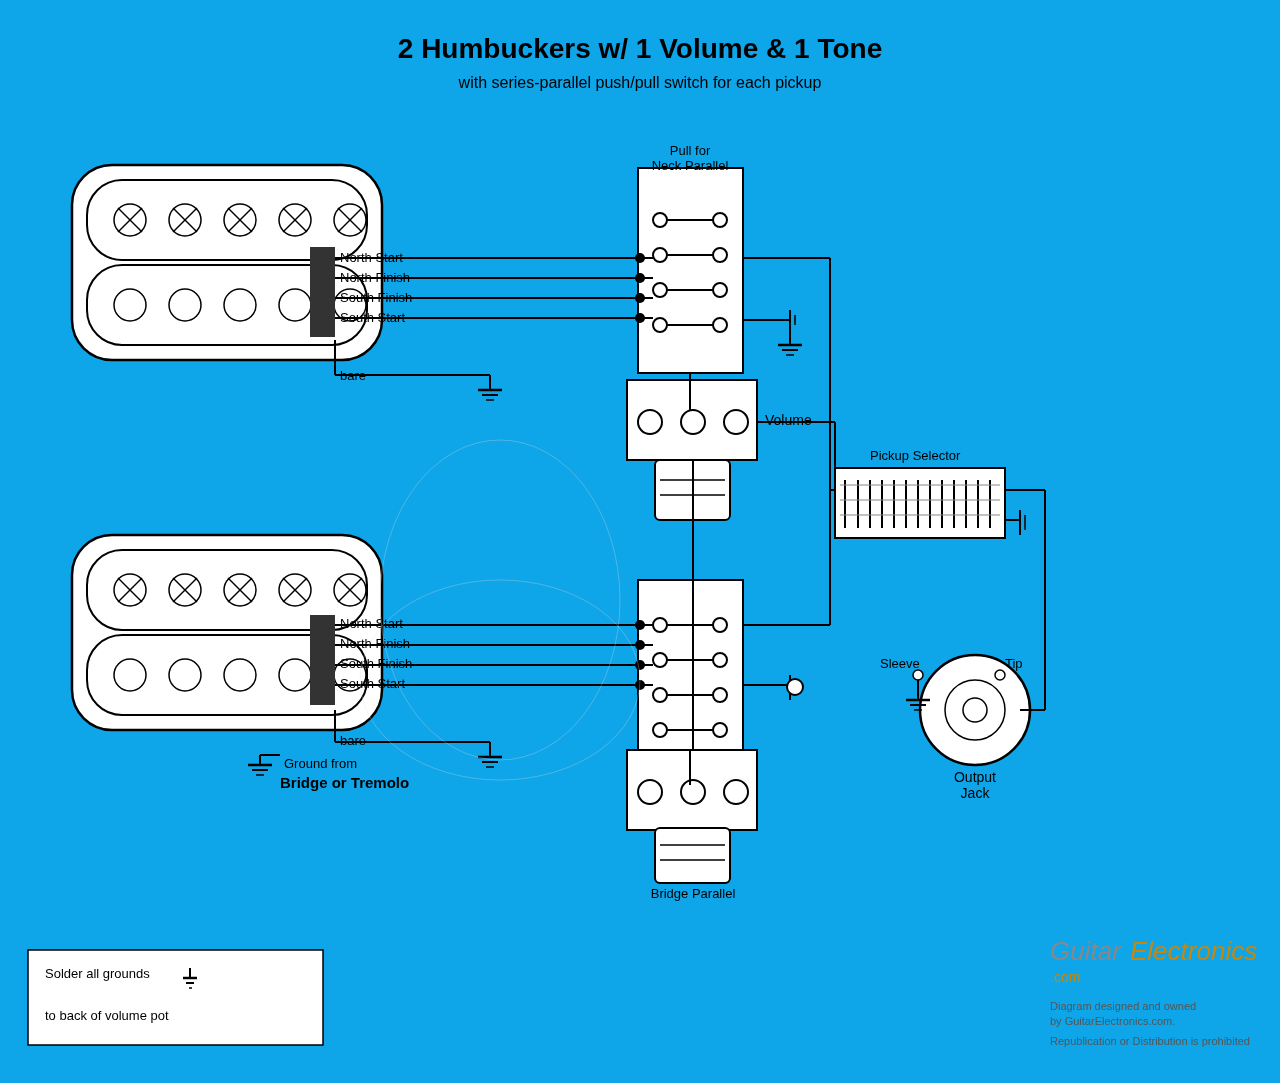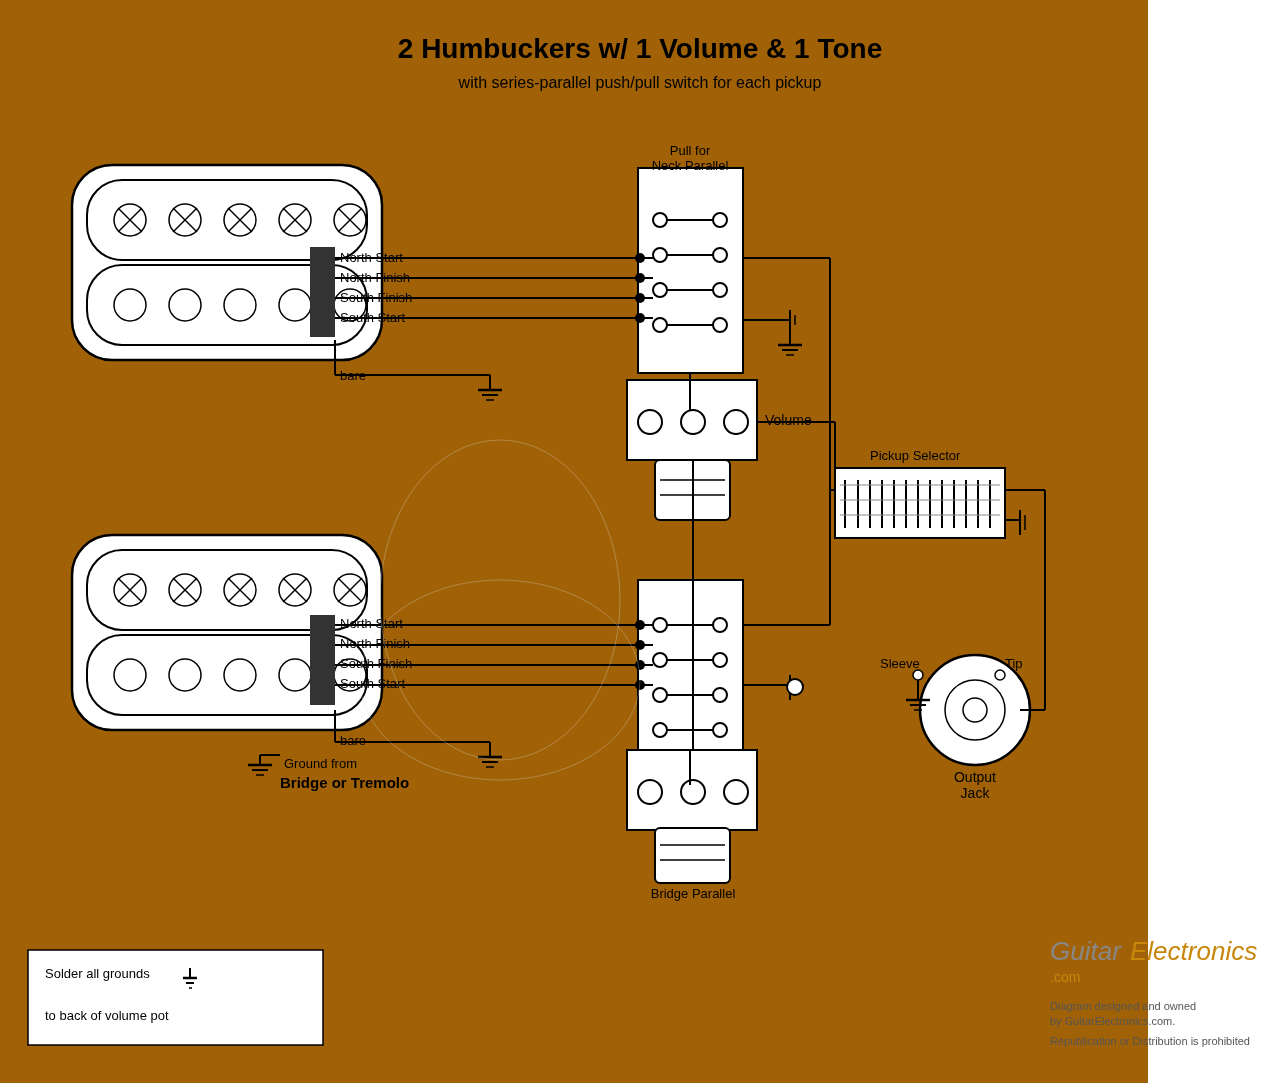--- a/index.html
+++ b/index.html
@@ -6,24 +6,24 @@
     body {
       width: 1280px;
       height: 1083px;
       background: #fff;
       font-family: Arial, sans-serif;
       overflow: hidden;
       position: relative;
     }
 
     .page-container {
-      width: 1148px;
+      width: 1280px;
       height: 1083px;
       position: relative;
-      background: #a16207;
+      background: #0ea5e9;
     }
 
     
     .diagram-svg {
       position: absolute;
       top: 0;
       left: 0;
       width: 1280px;
       height: 1083px;
     }

